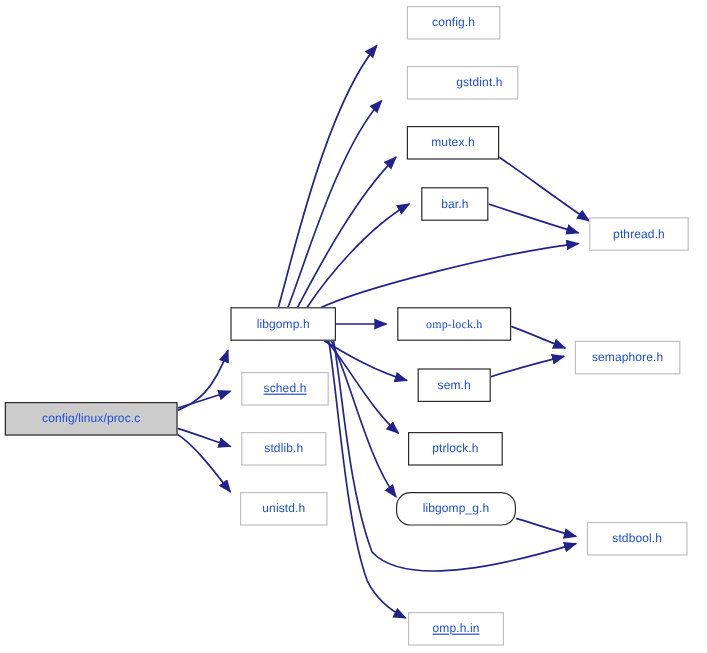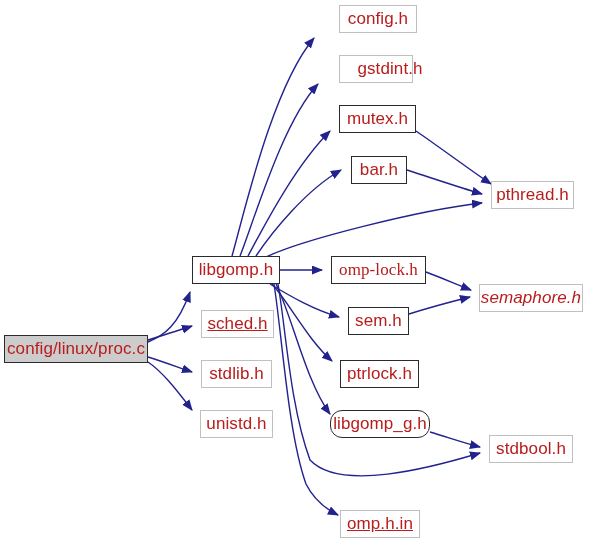--- a/index.html
+++ b/index.html
@@ -22,22 +22,22 @@
     width: 589px;
     height: 544px;
     pointer-events: none;
   }
   .node {
     position: absolute;
     box-sizing: border-box;
     display: flex;
     align-items: center;
     justify-content: center;
-    font-size: 17px;
-    color: #b91c1c;
+    font-size: 10px;
+    color: #1d4ed8;
     background: #ffffff;
     border: 1px solid #c0c0c0;
     white-space: nowrap;
     letter-spacing: 0.1px;
     text-align: center;
   }
   .node.strong {
     border: 1.6px solid #2b2b2b;
   }
   .node.root {
@@ -92,36 +92,36 @@
       </div>
       <div class="node" style="left: 201px; top: 360px; width: 71px; height: 28px;">
         <span>stdlib.h</span>
       </div>
       <div class="node" style="left: 200px; top: 410px; width: 73px; height: 28px;">
         <span>unistd.h</span>
       </div>
       <div class="node" style="left: 339px; top: 5px; width: 78px; height: 28px;">
         <span>config.h</span>
       </div>
-      <div class="node" style="left: 339px; top: 55px; width: 74px; height: 28px; padding-left: 28px;">
+      <div class="node" style="left: 339px; top: 55px; width: 93px; height: 28px; padding-left: 28px;">
         <span>gstdint.h</span>
       </div>
       <div class="node strong" style="left: 339px; top: 105px; width: 77px; height: 28px;">
         <span>mutex.h</span>
       </div>
       <div class="node strong" style="left: 351px; top: 156px; width: 56px; height: 28px;">
         <span>bar.h</span>
       </div>
       <div class="node" style="left: 491px; top: 181px; width: 83px; height: 28px;">
         <span>pthread.h</span>
       </div>
       <div class="node strong" style="left: 331px; top: 256px; width: 95px; height: 28px; font-family: Liberation Serif, serif;">
         <span>omp-lock.h</span>
       </div>
-      <div class="node" style="left: 479px; top: 284px; width: 104px; height: 28px; font-style: italic;">
+      <div class="node" style="left: 479px; top: 284px; width: 88px; height: 28px;">
         <span>semaphore.h</span>
       </div>
       <div class="node strong" style="left: 348px; top: 307px; width: 61px; height: 28px;">
         <span>sem.h</span>
       </div>
       <div class="node strong" style="left: 340px; top: 360px; width: 79px; height: 28px;">
         <span>ptrlock.h</span>
       </div>
       <div class="node strong" style="left: 330px; top: 410px; width: 100px; height: 28px; border-radius: 12px;">
         <span>libgomp_g.h</span>

